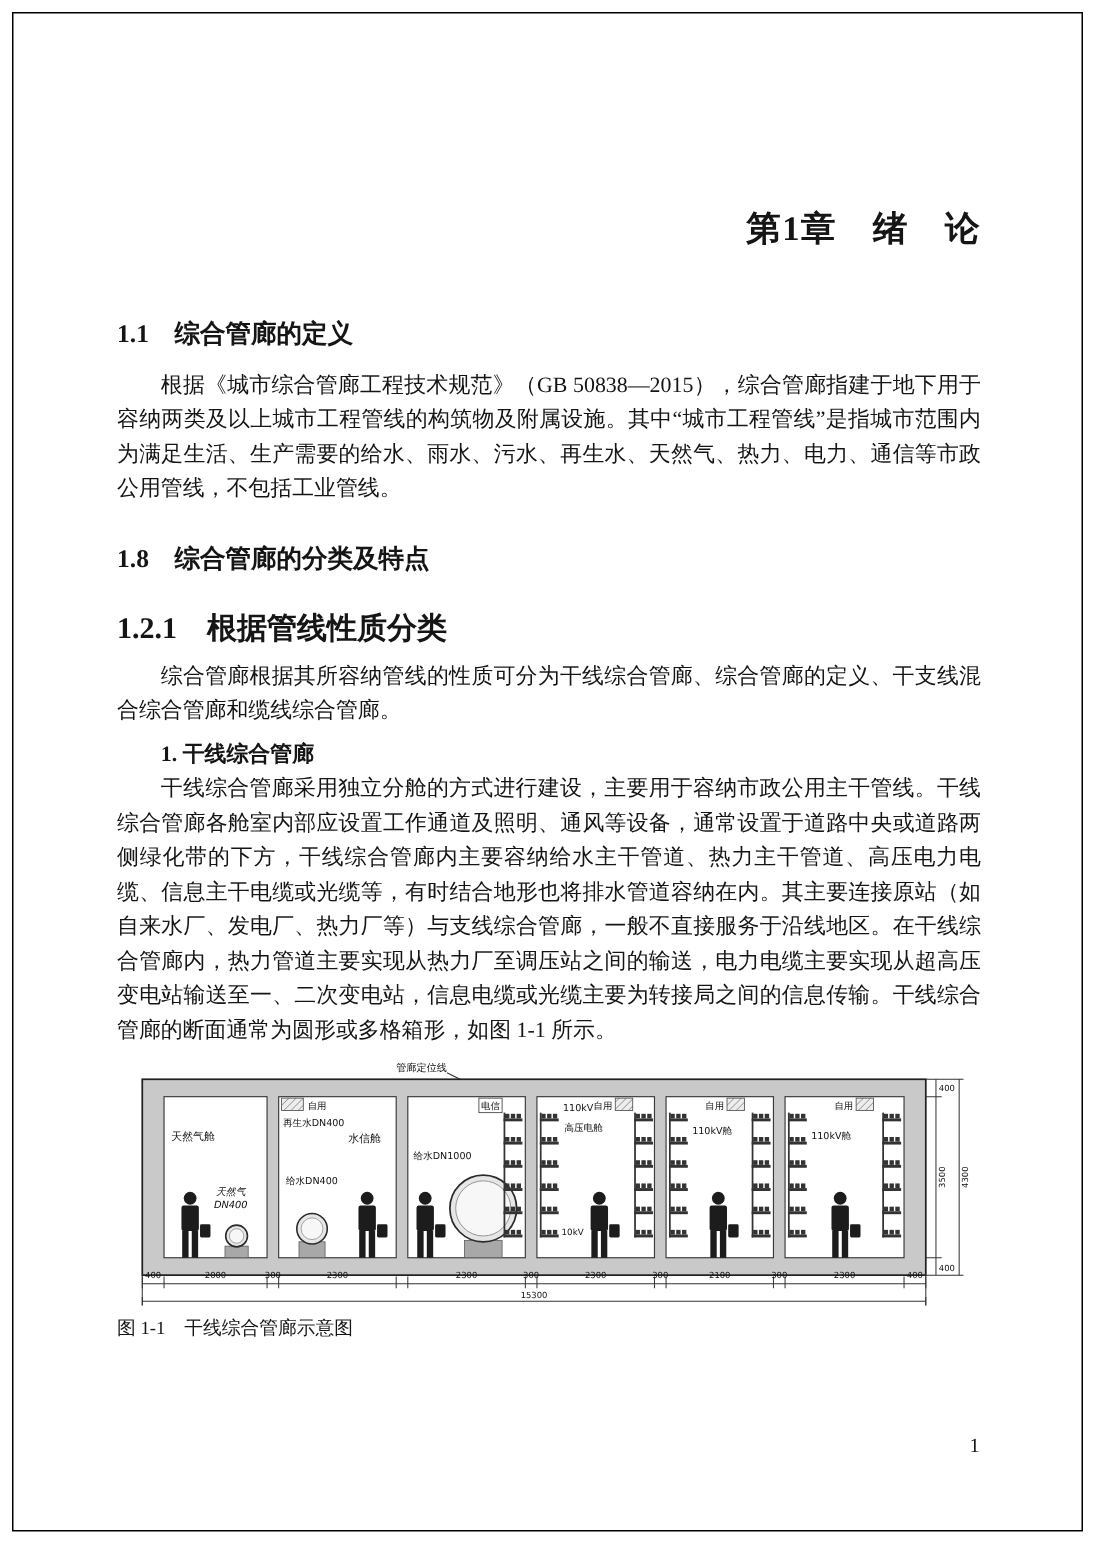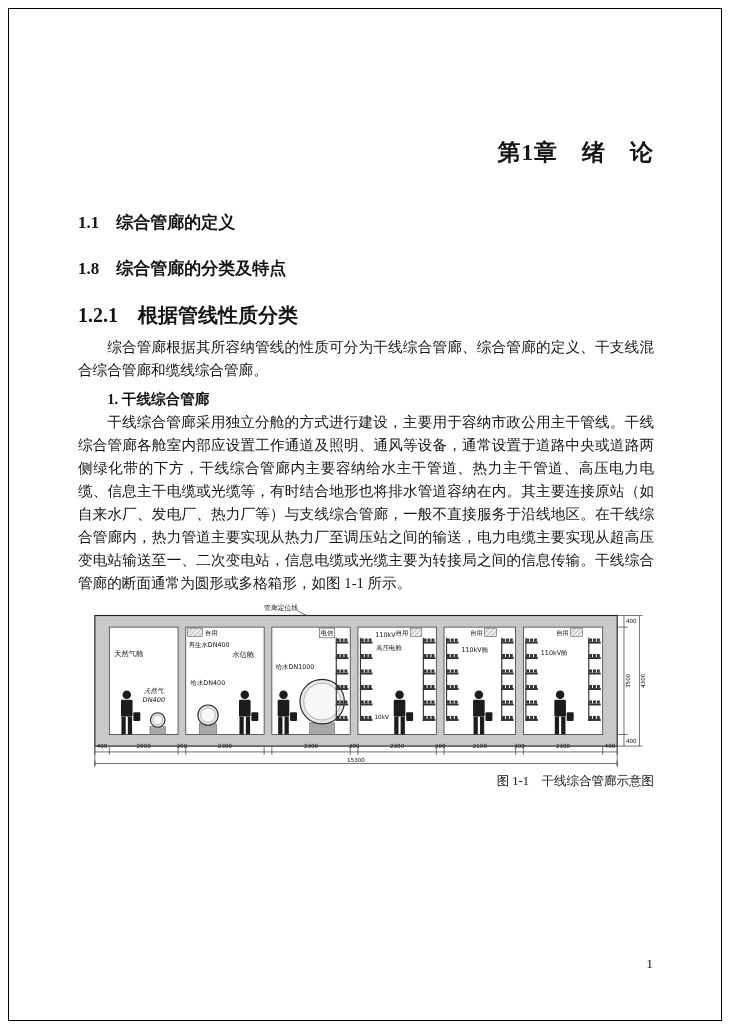--- a/index.html
+++ b/index.html
@@ -12,34 +12,35 @@
              letter-spacing:1px; line-height:1.3;}
   h2.sec{margin:44px 0 12px; font-size:17px; font-weight:bold;
          font-family:Liberation Serif, serif; line-height:1.3;}
   h2.sec2{margin-top:24px; margin-bottom:0;}
   h3.subsec{margin:22px 0 8px; font-size:20px; font-weight:bold;
             font-family:Liberation Serif, serif; line-height:1.3;}
   p.body{margin:0; font-size:14.6px; line-height:23px; text-align:justify; text-indent:2em;}
   p.item-title{margin:6px 0 0; font-size:14.6px; line-height:23px; font-weight:bold; text-indent:2em;}
   .figure{margin-top:6px; padding-left:12px;}
   .figure svg{display:block;}
-  .caption{margin-top:4px; text-align:right; font-size:12.5px;}
+  .caption{margin-top:4px; text-align:left; font-size:12.5px;}
   .pagenum{position:absolute; right:77px; top:956px; font-size:13.5px;}
   svg text{font-family:"DejaVu Sans","Liberation Sans",sans-serif; fill:#111; stroke:none;}
 </style>
 </head>
 <body>
 
 <div class="frame"></div>
 
 <div class="content">
 
   <h1 class="chapter">第1章　绪　论</h1>
 
   <h2 class="sec">1.1　综合管廊的定义</h2>
+  <p class="body">根据《城市综合管廊工程技术规范》（GB 50838—2015），综合管廊指建于地下用于容纳两类及以上城市工程管线的构筑物及附属设施。其中“城市工程管线”是指城市范围内为满足生活、生产需要的给水、雨水、污水、再生水、天然气、热力、电力、通信等市政公用管线，不包括工业管线。</p>
 
   <h2 class="sec sec2">1.8　综合管廊的分类及特点</h2>
   <h3 class="subsec">1.2.1　根据管线性质分类</h3>
   <p class="body">综合管廊根据其所容纳管线的性质可分为干线综合管廊、综合管廊的定义、干支线混合综合管廊和缆线综合管廊。</p>
   <p class="item-title">1. 干线综合管廊</p>
   <p class="body">干线综合管廊采用独立分舱的方式进行建设，主要用于容纳市政公用主干管线。干线综合管廊各舱室内部应设置工作通道及照明、通风等设备，通常设置于道路中央或道路两侧绿化带的下方，干线综合管廊内主要容纳给水主干管道、热力主干管道、高压电力电缆、信息主干电缆或光缆等，有时结合地形也将排水管道容纳在内。其主要连接原站（如自来水厂、发电厂、热力厂等）与支线综合管廊，一般不直接服务于沿线地区。在干线综合管廊内，热力管道主要实现从热力厂至调压站之间的输送，电力电缆主要实现从超高压变电站输送至一、二次变电站，信息电缆或光缆主要为转接局之间的信息传输。干线综合管廊的断面通常为圆形或多格箱形，如图 1-1 所示。</p>
 
   <div class="figure">
     <svg width="563" viewBox="0 0 582 174" xmlns="http://www.w3.org/2000/svg">
       <defs>

